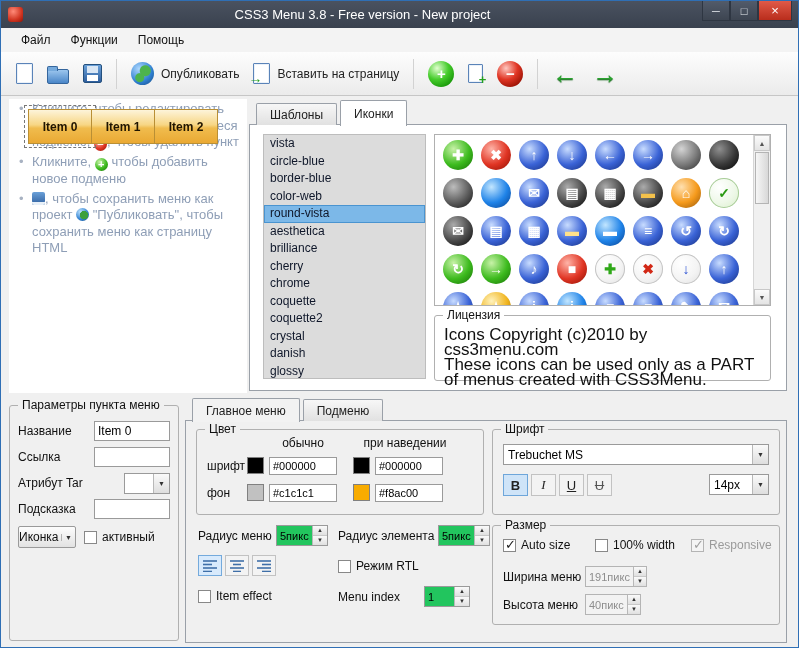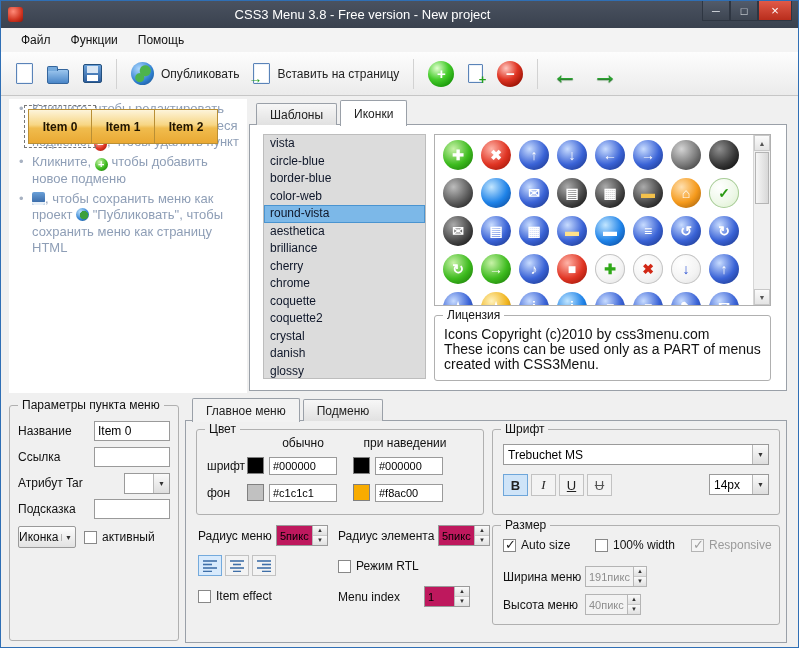--- a/index.html
+++ b/index.html
@@ -96,32 +96,32 @@
   .scroll-btn{height:16px;display:flex;align-items:center;justify-content:center;font-size:7px;color:#555;
            background:linear-gradient(#fbfbfb,#e4e4e4);border:1px solid #c8c8c8;}
   .scroll-thumb{margin:1px;height:52px;background:linear-gradient(90deg,#f6f6f6,#d8d8d8);border:1px solid #b4b4b4;}
   .vscroll .spacer{flex:1;}
 
   
   .group{position:absolute;border:1px solid #b0b0b0;border-radius:3px;}
   .gtitle{position:absolute;top:-8px;left:8px;background:#f0f0f0;padding:0 4px;font-size:12px;color:#111;white-space:nowrap;}
   .on-white .gtitle{background:#fff;}
   .license{left:184px;top:190px;width:337px;height:66px;}
-  .license p{margin:0;padding:0 9px;font-size:14px;color:#111;line-height:15px;}
+  .license p{margin:0;padding:0 9px;font-size:17px;color:#111;line-height:15px;}
   .license p:first-of-type{padding-top:11px;}
 
   
   .lbl{position:absolute;font-size:12px;color:#111;white-space:nowrap;}
   .tin{position:absolute;border:1px solid #9a9a9a;background:#fff;font-size:12px;padding:0 3px;height:20px;
        font-family:"Liberation Sans",sans-serif;}
   .combo{position:absolute;height:21px;border:1px solid #9a9a9a;background:#fff;display:flex;}
   .cval{flex:1;font-size:12px;padding:3px 4px 0;white-space:nowrap;overflow:hidden;}
   .cbtn{width:16px;background:linear-gradient(#fafafa,#dedede);border-left:1px solid #b8b8b8;font-size:7px;
         display:flex;align-items:center;justify-content:center;color:#333;}
-  .spin{position:absolute;height:21px;border:1px solid #9a9a9a;background:#be185d;display:flex;}
+  .spin{position:absolute;height:21px;border:1px solid #9a9a9a;background:#22c55e;display:flex;}
   .sval{flex:1;font-size:11px;padding:4px 3px 0;white-space:nowrap;}
   .sarrows{width:15px;display:flex;flex-direction:column;border-left:1px solid #b8b8b8;}
   .sarrows span{flex:1;font-size:6px;line-height:9px;text-align:center;color:#333;background:linear-gradient(#fafafa,#e0e0e0);}
   .sarrows span + span{border-top:1px solid #c8c8c8;}
   .spin.disabled{background:#f2f2f2;border-color:#b4b4b4;}
   .spin.disabled .sval{color:#8d8d8d;}
   .chk{position:absolute;display:flex;align-items:center;gap:5px;font-size:12px;color:#111;white-space:nowrap;}
   .cbox{width:13px;height:13px;border:1px solid #888;background:#fff;position:relative;flex:0 0 auto;}
   .cbox.checked::after{content:"✓";position:absolute;left:1px;top:-3px;font-size:13px;color:#1a1a1a;}
   .chk.disabled{color:#9a9a9a;}

